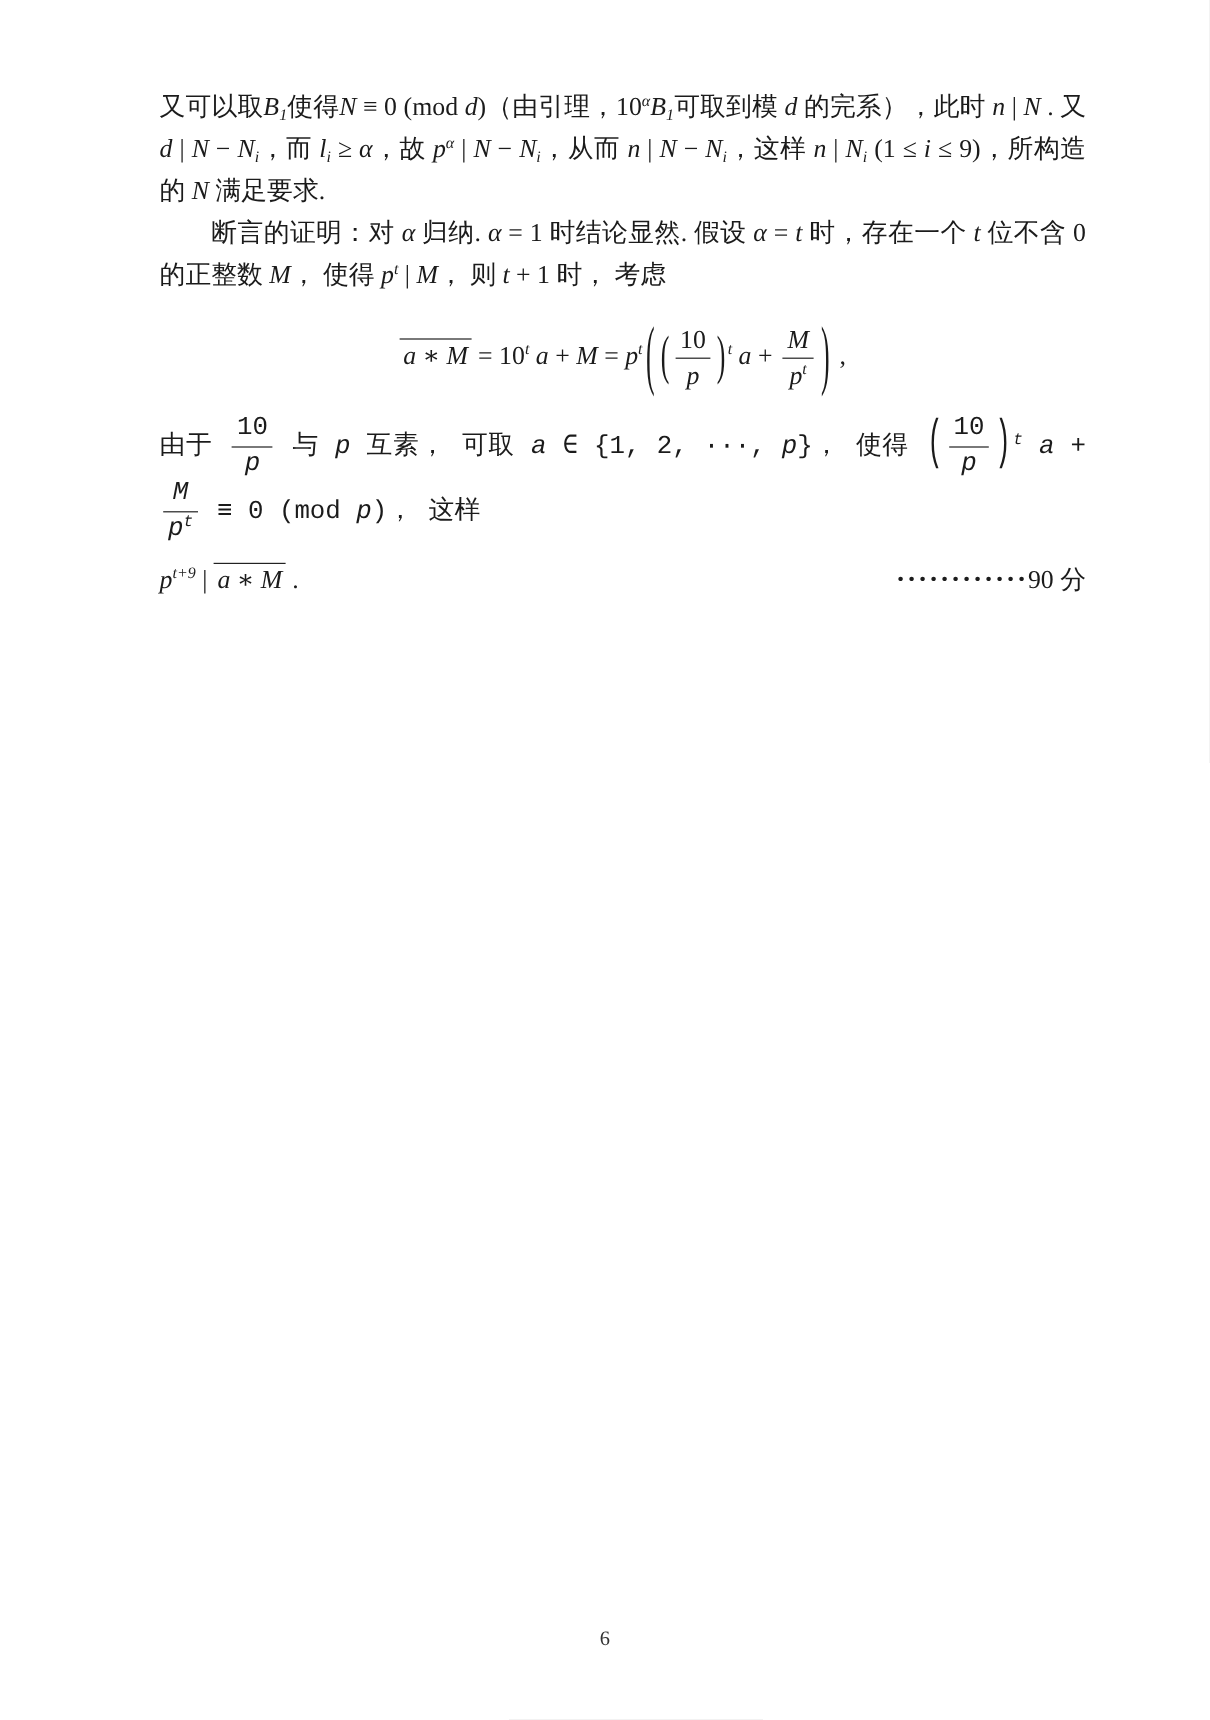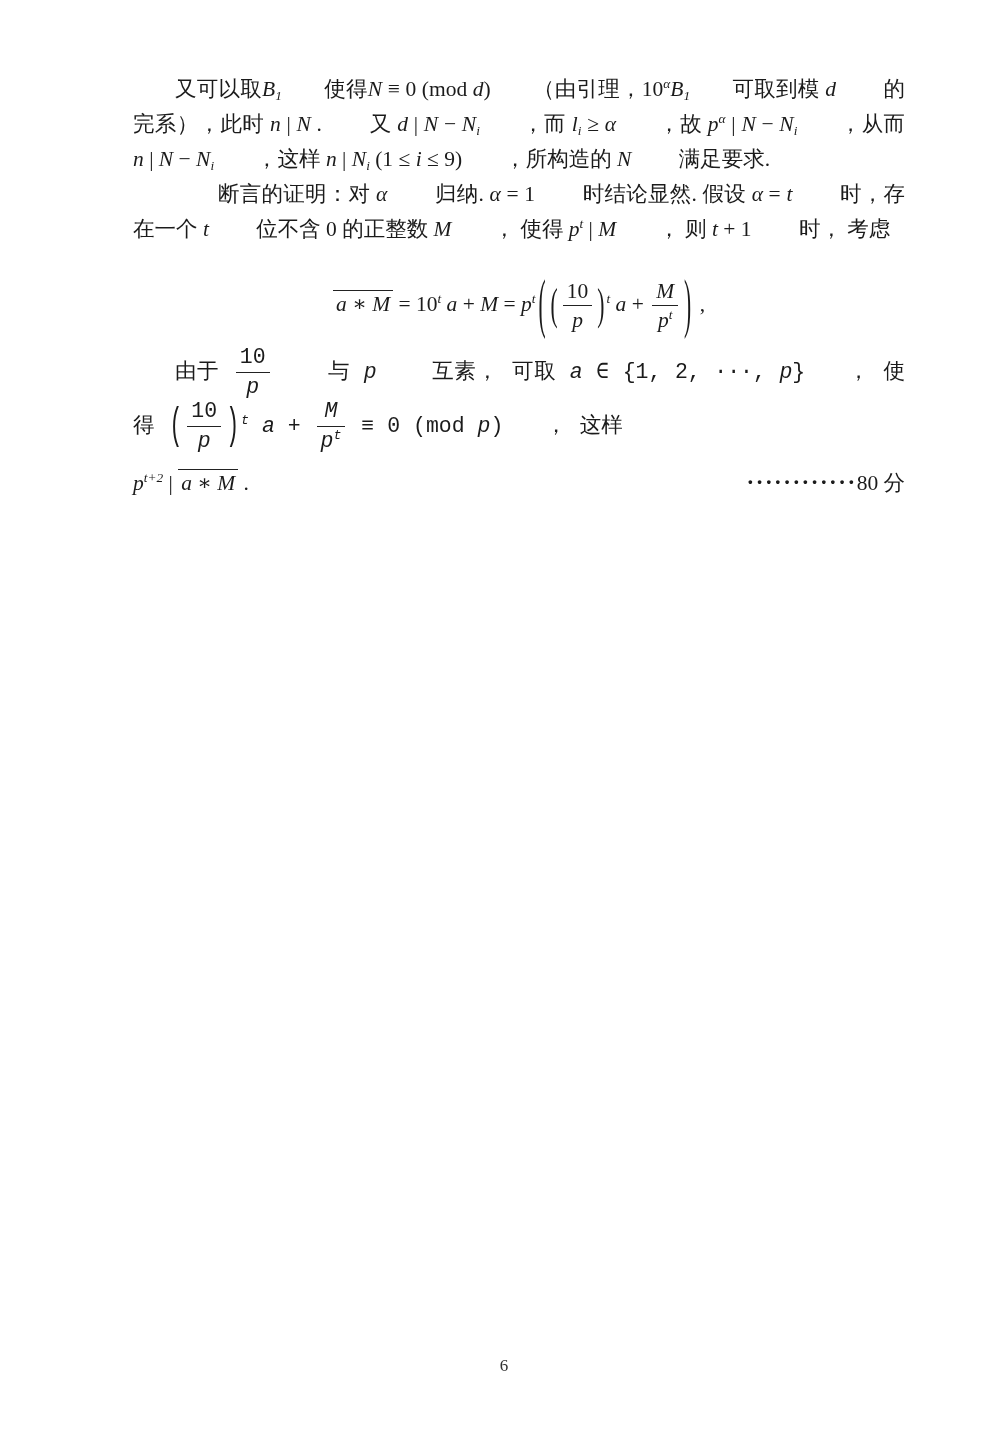--- a/index.html
+++ b/index.html
@@ -12,41 +12,41 @@
     font-family:"Liberation Serif","DejaVu Serif",serif;
     color:#1b1b1b;
   }
   .content {
     position:absolute;
     left:133px; top:72px; width:772px;
     font-size:21.5px;
   }
   .para { text-align:justify; line-height:35px; }
   .para.indent { text-indent:2em; }
-  .cn { font-style:normal;margin-left:42px; }
+  .cn { font-style:normal; }
   .rm { font-style:normal; }
   .it { font-style:italic; }
   .sup { font-size:0.62em; vertical-align:0.6em; font-style:italic; line-height:0; }
   .sub { font-size:0.62em; vertical-align:-0.28em; font-style:italic; line-height:0; }
   .frac {
     display:inline-block; vertical-align:middle;
     text-align:center; line-height:1.15; margin:0 3px;
   }
   .frac .num { display:block; padding:0 4px 2px; border-bottom:1.6px solid #222; }
   .frac .den { display:block; padding:2px 4px 0; }
   .ol { display:inline-block; border-top:1.6px solid #222; padding:1px 3px 0; line-height:1.15; }
   .bp { display:inline-block; vertical-align:middle; line-height:1; }
   .bp.h2 { transform:scaleY(2.1); margin:0 2px; }
   .bp.h3 { transform:scaleY(3.0); margin:0 3px; }
   .formula-row {
     text-align:center;
     margin:16px 0 12px;
     line-height:1.1;
     min-height:70px;
-    display:flex; align-items:flex-end; justify-content:center;
+    display:flex; align-items:center; justify-content:center;
   }
   .tall-line { text-align:justify; line-height:38px; margin-top:4px;font-family:Liberation Mono, monospace; }
   .last-row {
     display:flex; justify-content:space-between; align-items:center;
     margin-top:14px;
   }
   .score { white-space:nowrap; }
   .score .dots { font-weight:bold; letter-spacing:1.5px; font-size:23px; }
   .page-number {
     position:absolute; left:0; right:0; top:1356px;
@@ -75,23 +75,23 @@
 
     <p class="para indent"><span class="cn">断言的证明：对 </span><span class="it">α</span><span class="cn"> 归纳. </span><span class="it">α</span><span class="rm"> = 1 </span><span class="cn">时结论显然. 假设 </span><span class="it">α</span><span class="rm"> = </span><span class="it">t</span><span class="cn"> 时，存在一个 </span><span class="it">t</span><span class="cn"> 位不含 0 的正整数 </span><span class="it">M</span><span class="cn">， 使得 </span><span class="it">p</span><span class="sup">t</span><span class="rm"> | </span><span class="it">M</span><span class="cn">， 则 </span><span class="it">t</span><span class="rm"> + 1 </span><span class="cn">时， 考虑</span></p>
 
     <div class="formula-row">
       <span><span class="ol"><span class="it">a</span><span class="rm"> ∗ </span><span class="it">M</span></span><span class="rm"> = 10</span><span class="sup">t</span><span class="it"> a</span><span class="rm"> + </span><span class="it">M</span><span class="rm"> = </span><span class="it">p</span><span class="sup">t</span><span class="bp h3">(</span><span class="bp h2">(</span><span class="frac"><span class="num"><span class="rm">10</span></span><span class="den"><span class="it">p</span></span></span><span class="bp h2">)</span><span class="sup">t</span><span class="it"> a</span><span class="rm"> + </span><span class="frac"><span class="num"><span class="it">M</span></span><span class="den"><span class="it">p</span><span class="sup">t</span></span></span><span class="bp h3">)</span><span class="rm"> ,</span></span>
     </div>
 
     <p class="tall-line"><span class="cn">由于 </span><span class="frac"><span class="num"><span class="rm">10</span></span><span class="den"><span class="it">p</span></span></span><span class="cn"> 与 </span><span class="it">p</span><span class="cn"> 互素， 可取 </span><span class="it">a</span><span class="rm"> ∈ {1, 2, ···, </span><span class="it">p</span><span class="rm">}</span><span class="cn">， 使得 </span><span class="bp h2">(</span><span class="frac"><span class="num"><span class="rm">10</span></span><span class="den"><span class="it">p</span></span></span><span class="bp h2">)</span><span class="sup">t</span><span class="it"> a</span><span class="rm"> + </span><span class="frac"><span class="num"><span class="it">M</span></span><span class="den"><span class="it">p</span><span class="sup">t</span></span></span><span class="rm"> ≡ 0 (mod </span><span class="it">p</span><span class="rm">)</span><span class="cn">， 这样</span></p>
 
     <div class="last-row">
-      <span><span class="it">p</span><span class="sup">t+2</span><span class="rm"> | </span><span class="ol"><span class="it">a</span><span class="rm"> ∗ </span><span class="it">M</span></span><span class="rm"> .</span></span>
+      <span><span class="it">p</span><span class="sup">t+9</span><span class="rm"> | </span><span class="ol"><span class="it">a</span><span class="rm"> ∗ </span><span class="it">M</span></span><span class="rm"> .</span></span>
       <span class="score">
-        <span class="dots">············</span><span>80 分</span>
+        <span class="dots">············</span><span>90 分</span>
       </span>
     </div>
 
   </div>
 
   <div class="page-number">6</div>
 
   <div class="watermark">头条 @江城中高考升学</div>
 
 </div>

